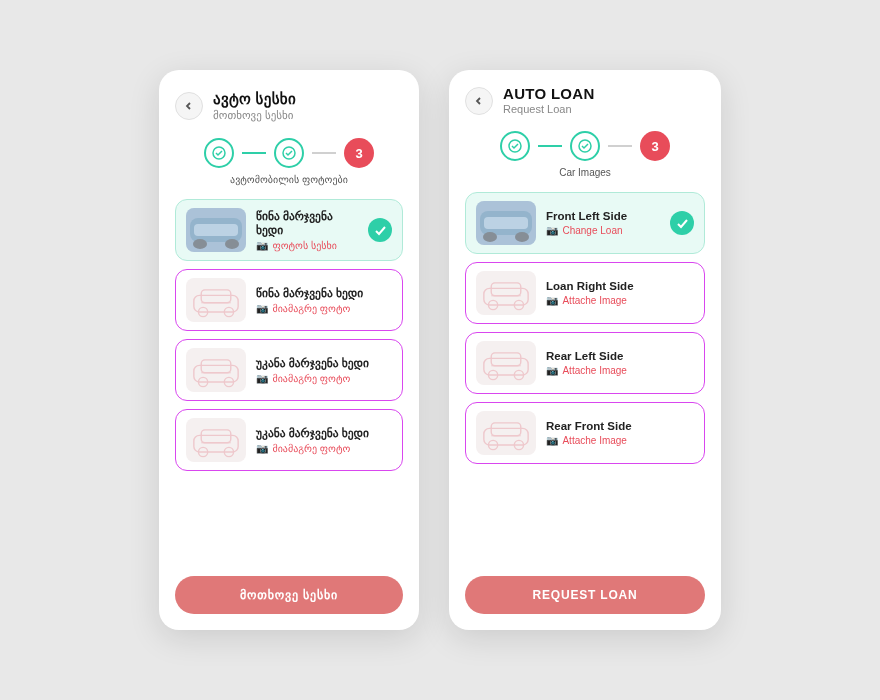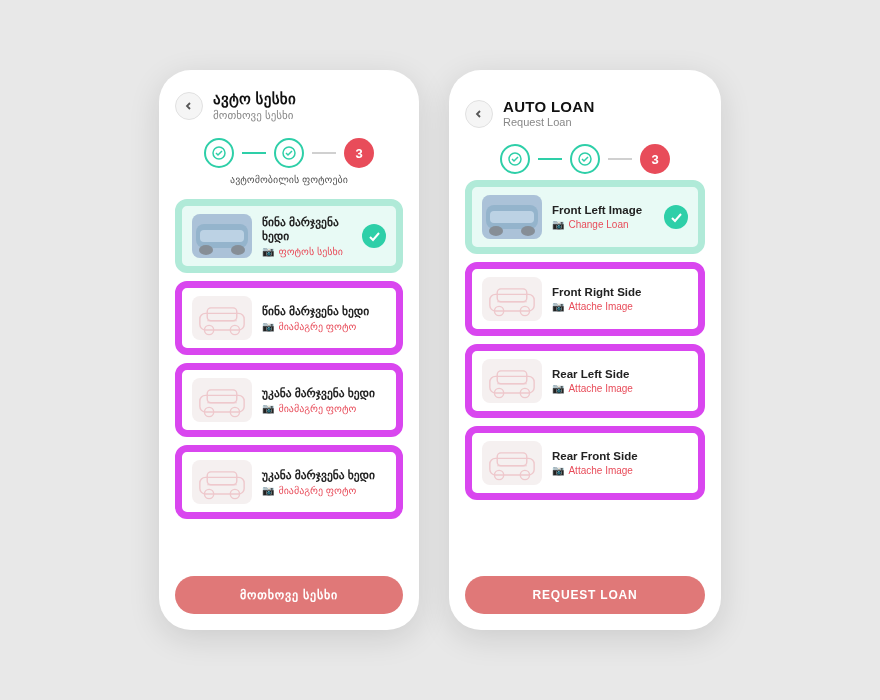--- a/index.html
+++ b/index.html
@@ -11,38 +11,38 @@
       display: flex;
       align-items: center;
       justify-content: center;
       gap: 30px;
       font-family: -apple-system, BlinkMacSystemFont, 'Segoe UI', sans-serif;
       overflow: hidden;
     }
 
     .phone-card {
       background: #fff;
-      border-radius: 32px;
+      border-radius: 20px;
       box-shadow: 0 8px 32px rgba(0,0,0,0.12);
       overflow: hidden;
       position: relative;
     }
 
     .phone-card.left {
       width: 260px;
       height: 560px;
       padding: 20px 16px 16px;
       display: flex;
       flex-direction: column;
     }
 
     .phone-card.right {
       width: 272px;
       height: 560px;
-      padding: 28px 16px 16px;
+      padding: 15px 16px 16px;
       display: flex;
       flex-direction: column;
     }
 
     
     .header {
       display: flex;
       align-items: flex-start;
       gap: 10px;
       margin-bottom: 16px;
@@ -134,21 +134,21 @@
       flex-direction: column;
       gap: 8px;
       flex: 1;
       overflow: hidden;
     }
 
     .image-item {
       display: flex;
       align-items: center;
       gap: 10px;
-      border: 7px solid #d946ef;
+      border: 1px solid #d946ef;
       border-radius: 12px;
       padding: 8px 10px;
       position: relative;
     }
 
     .image-item.done-item {
       background: #e8faf5;
       border-color: #b0ead8;
     }
 
@@ -377,35 +377,36 @@
       <svg width="14" height="14" viewBox="0 0 14 14" fill="none">
         <circle cx="7" cy="7" r="6" stroke="#2ecfa8" stroke-width="1.5"></circle>
         <polyline points="4,7 6,9 10,5" stroke="#2ecfa8" stroke-width="1.5" fill="none"></polyline>
       </svg>
     </div>
     <div class="step-line"></div>
     <div class="step-circle active">
       <span>3</span>
     </div>
   </div>
+  <div class="steps-label">Car Images</div>
 
   <div class="image-list">
 
     <div class="image-item done-item">
       <div class="image-thumb real">
         <svg viewBox="0 0 60 44" style="width:60px;height:44px;">
           <rect width="60" height="44" fill="#8eabc8"></rect>
           <rect x="4" y="10" width="52" height="24" rx="8" fill="#6090b0"></rect>
           <rect x="8" y="16" width="44" height="12" rx="4" fill="#b0cce0"></rect>
           <ellipse cx="14" cy="36" rx="7" ry="5" fill="#444"></ellipse>
           <ellipse cx="46" cy="36" rx="7" ry="5" fill="#444"></ellipse>
         </svg>
       </div>
       <div class="image-info">
-        <div class="title">Front Left Image</div>
+        <div class="title">Front Left Side</div>
         <div class="action">
           <span>📷</span>
           <span>Change Loan</span>
         </div>
       </div>
       <div class="check-badge">
         <svg width="13" height="13" viewBox="0 0 13 13" fill="none">
           <polyline points="2,7 5,10 11,3" stroke="#fff" stroke-width="2" fill="none"></polyline>
         </svg>
       </div>
@@ -415,21 +416,21 @@
       <div class="image-thumb">
         <svg class="car-outline" viewBox="0 0 52 38" fill="none">
           <rect x="2" y="14" width="48" height="18" rx="6" stroke="#e8a0a8" stroke-width="1.5"></rect>
           <rect x="10" y="8" width="32" height="14" rx="4" stroke="#e8a0a8" stroke-width="1.5"></rect>
           <circle cx="12" cy="32" r="5" stroke="#e8a0a8" stroke-width="1.5"></circle>
           <circle cx="40" cy="32" r="5" stroke="#e8a0a8" stroke-width="1.5"></circle>
           <line x1="10" y1="22" x2="42" y2="22" stroke="#e8a0a8" stroke-width="1"></line>
         </svg>
       </div>
       <div class="image-info">
-        <div class="title">Front Right Side</div>
+        <div class="title">Loan Right Side</div>
         <div class="action">
           <span>📷</span>
           <span>Attache Image</span>
         </div>
       </div>
     </div>
 
     <div class="image-item">
       <div class="image-thumb">
         <svg class="car-outline" viewBox="0 0 52 38" fill="none">

